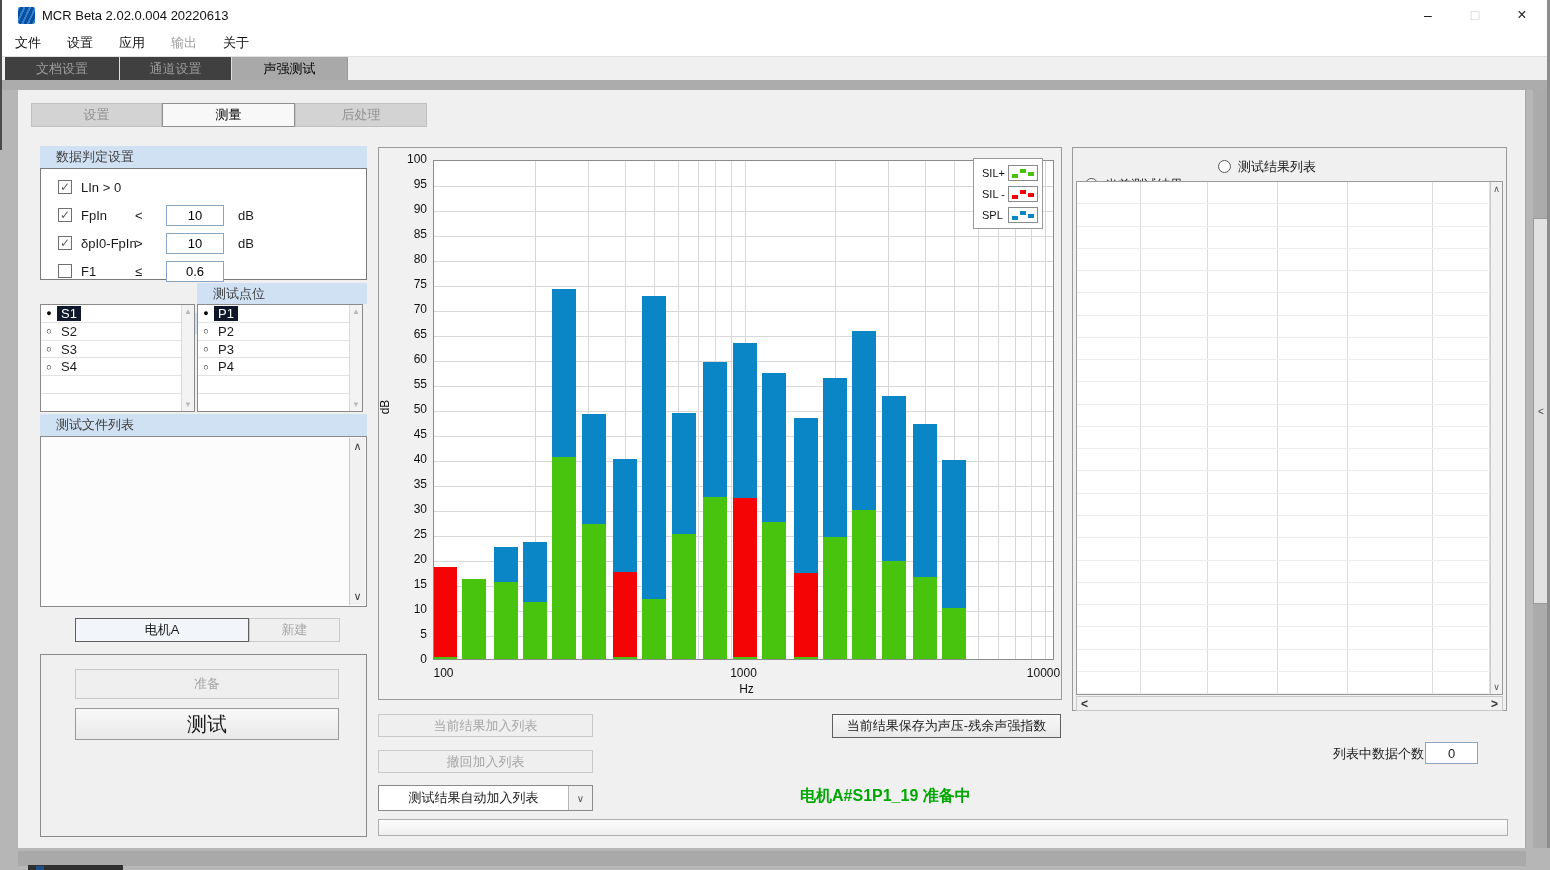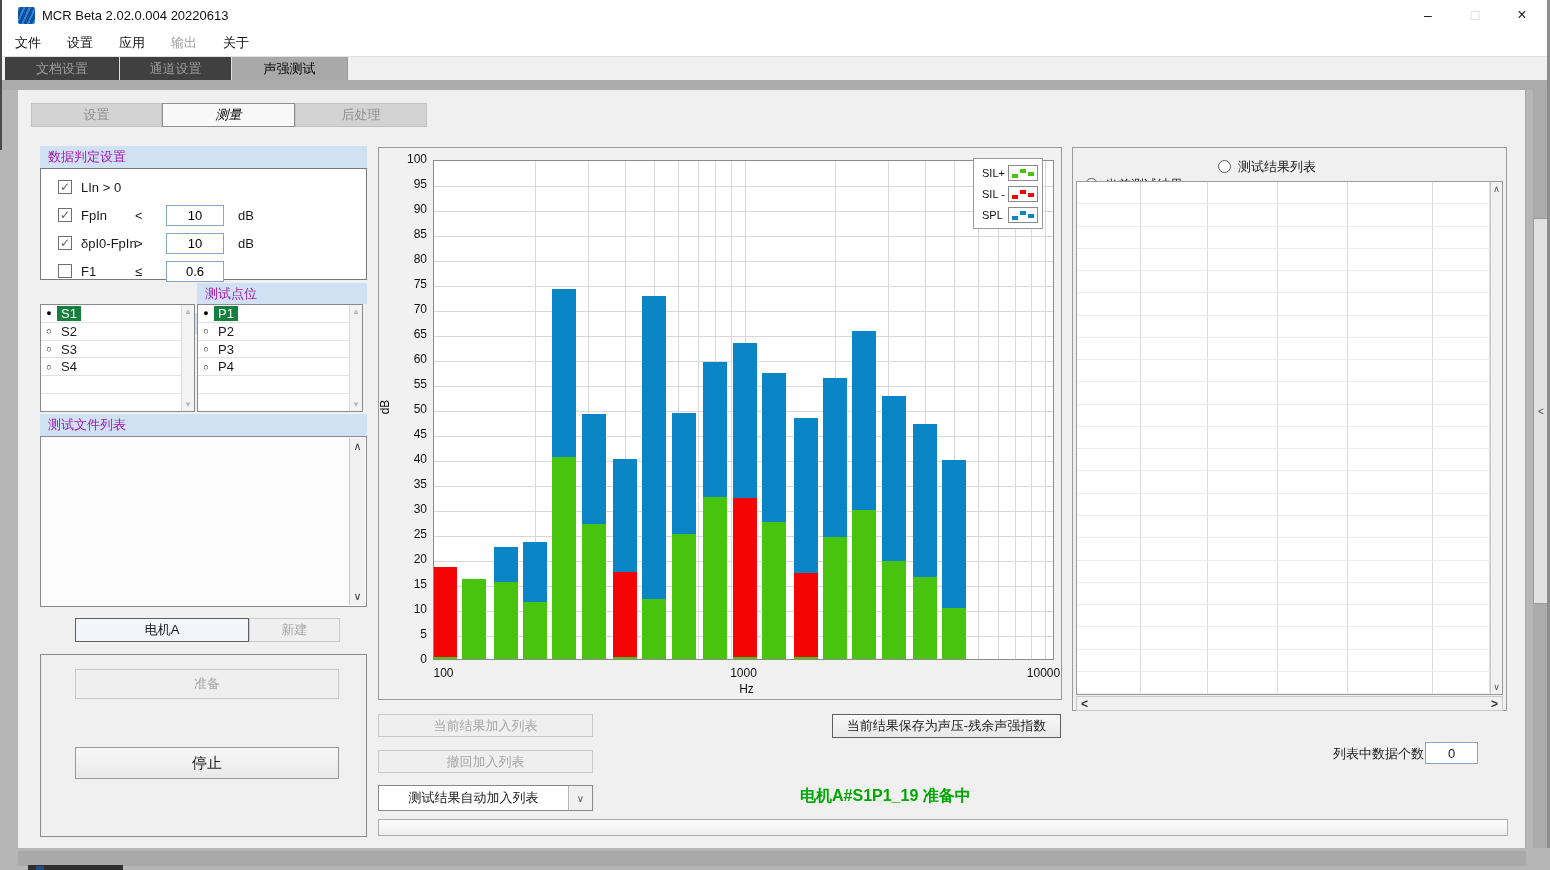--- a/index.html
+++ b/index.html
@@ -28,44 +28,44 @@
   #tabstrip{left:0;top:57px;width:1550px;height:23px;background:#f0f0f0;}
   .main-tab{position:absolute;top:0;height:23px;display:flex;align-items:center;justify-content:center;
     font-size:13px;background:#404040;color:#9b9b9b;border-right:1px solid #dedede;}
   .main-tab.active{background:#a9a9a9;color:#000;border-right:1px solid #9a9a9a;}
   #tabband{left:0;top:80px;width:1550px;height:10px;background:#acacac;}
 
   
   #workpanel{left:18px;top:90px;width:1508px;height:758px;background:#f0f0f0;border-right:1px solid #a5a5a5;}
   .sub-tab{position:absolute;height:24px;display:flex;align-items:center;justify-content:center;
     font-size:13px;background:#d3d3d3;color:#8f8f8f;border:1px solid #c0c0c0;}
-  .sub-tab.active{background:#f8f8f8;color:#000;border:1px solid #8f8f8f;font-style:italic;}
+  .sub-tab.active{background:#f8f8f8;color:#000;border:1px solid #8f8f8f;}
 
   .blue-hdr{position:absolute;background:#cfe1f3;display:flex;align-items:center;
-    padding-left:8px;font-size:13px;color:#a21caf;}
+    padding-left:16px;font-size:13px;color:#404040;}
 
   
   #criteria-box{left:40px;top:168px;width:327px;height:112px;background:#fff;border:1px solid #7a7a7a;}
   .crit-row{position:absolute;left:0;height:22px;width:100%;}
   .cb{position:absolute;left:17px;top:3px;width:14px;height:14px;background:#fff;border:1px solid #6f6f6f;
     font-size:12px;line-height:12px;text-align:center;color:#5a5a5a;}
   .crit-name{position:absolute;left:40px;top:3px;font-size:13px;}
   .crit-op{position:absolute;left:94px;top:3px;font-size:13px;}
   .num-input{position:absolute;left:125px;top:0px;width:58px;height:21px;border:1px solid #88a5c3;
     text-align:center;font-size:13px;font-family:inherit;background:#fff;padding:0;}
   .crit-unit{position:absolute;left:197px;top:3px;font-size:13px;}
 
   
   .listbox{position:absolute;background:#fff;border:1px solid #8a8a8a;display:flex;}
   .list-items{flex:1;display:flex;flex-direction:column;}
   .list-row{flex:1;border-bottom:1px solid #e2e2e2;display:flex;align-items:center;font-size:13px;}
   .list-row:last-child{border-bottom:none;}
   .bullet{width:16px;text-align:center;font-size:9px;color:#000;}
   .list-label{padding:0 4px;}
-  .list-label.sel{background:#15803d;color:#fff;}
+  .list-label.sel{background:#0f172a;color:#fff;}
   .mini-scroll{width:13px;border-left:1px solid #dadada;background:#f3f3f3;display:flex;
     flex-direction:column;justify-content:space-between;align-items:center;color:#b9b9b9;font-size:8px;
     padding:2px 0;}
   #file-box{left:40px;top:436px;width:327px;height:171px;background:#fcfcfc;border:1px solid #8a8a8a;}
   #file-scroll{position:absolute;right:1px;top:1px;bottom:1px;width:16px;background:#f1f1f1;
     border-left:1px solid #c8c8c8;display:flex;flex-direction:column;justify-content:space-between;
     align-items:center;color:#3c3c3c;font-size:11px;padding:2px 0;}
 
   
   .btn{position:absolute;display:flex;align-items:center;justify-content:center;font-size:13px;
@@ -261,21 +261,21 @@
     <span>∧</span>
     <span>∨</span>
   </div>
 </div>
 
 <div class="btn" id="proj-tab">电机A</div>
 <div class="btn disabled" id="proj-new">新建</div>
 
 <div class="abs" id="run-group">
     <div class="btn disabled" style="left: 34px; width: 264px; top: 14px; height: 30px;">准备</div>
-    <div class="btn" id="btn-stop" style="left: 34px; width: 264px; top: 92px; height: 32px;">停止</div>
+    <div class="btn" id="btn-test2" style="left: 34px; width: 264px; top: 53px; height: 32px;">测试</div>
   </div>
 
 <div class="abs" id="chart-panel">
   <div id="plot">
       <div class="hgrid" style="top: 475px;"></div>
       <div class="hgrid" style="top: 450px;"></div>
       <div class="hgrid" style="top: 425px;"></div>
       <div class="hgrid" style="top: 400px;"></div>
       <div class="hgrid" style="top: 375px;"></div>
       <div class="hgrid" style="top: 350px;"></div>

